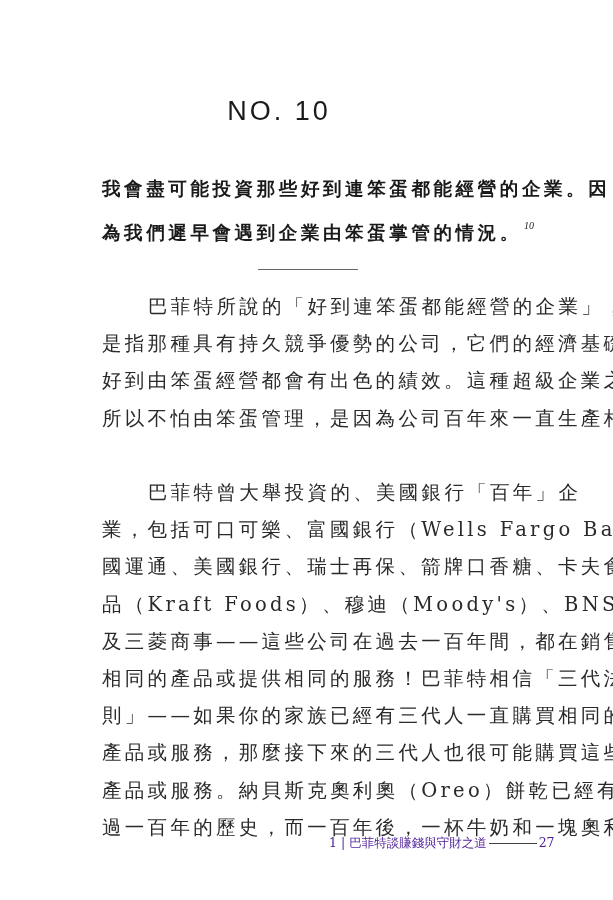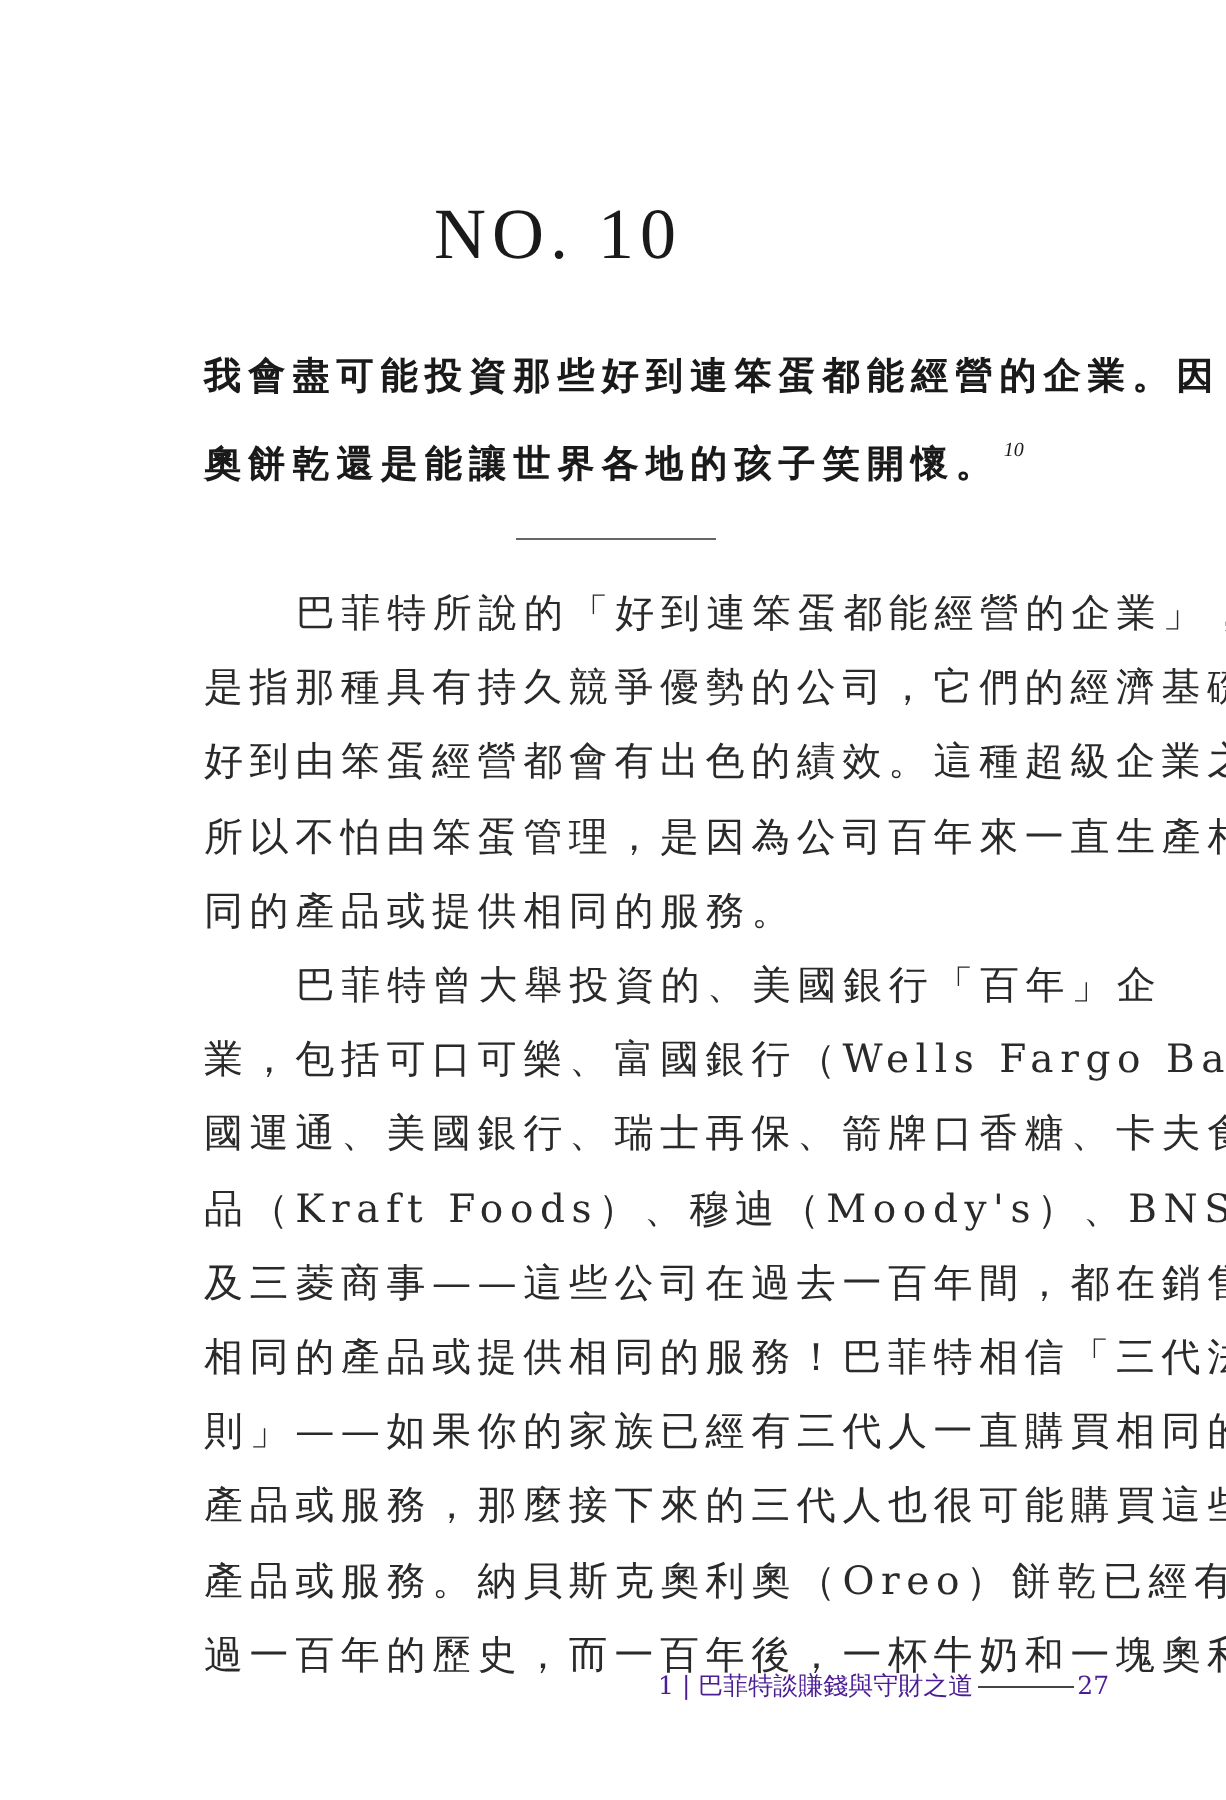--- a/index.html
+++ b/index.html
@@ -1,20 +1,20 @@
 <!DOCTYPE html>
 <html><head>
 <meta charset="utf-8">
 <style>
   html, body { margin: 0; padding: 0; background: #ffffff; }
   body { width: 613px; height: 900px; position: relative; overflow: hidden; color: #222; }
   .title {
     position: absolute; top: 96px; left: 0; width: 558px; text-align: center;
-    font-family: Liberation Serif, serif;
-    font-size: 36px; letter-spacing: 3px; color: #1a1a1a;
+    font-family: Liberation Sans, sans-serif;
+    font-size: 27px; letter-spacing: 3px; color: #1a1a1a;
   }
   .quote {
     position: absolute; top: 170px; left: 102px; width: 430px;
     font-family: "DejaVu Sans", "Liberation Sans", sans-serif;
     font-weight: bold; font-size: 18.5px; letter-spacing: 3.6px; line-height: 37px; color: #1a1a1a;
   }
   .quote .line { display: block; white-space: nowrap; }
   .quote sup { font-family: "Liberation Serif", serif; font-weight: normal; font-size: 10px; letter-spacing: 0; vertical-align: 10px; margin-left: 2px; font-style: italic; }
   .divider { position: absolute; top: 269px; left: 258px; width: 100px; height: 0; border-top: 1px solid #666; }
   .para {
@@ -33,31 +33,30 @@
   }
   .footer .dash { display: inline-block; width: 48px; border-top: 1px solid #444; vertical-align: middle; margin: 0 2px; }
 </style>
 </head>
 <body>
 
 <div class="title">NO. 10</div>
 
 <div class="quote">
   <span class="line">我會盡可能投資那些好到連笨蛋都能經營的企業。因</span>
-  <span class="line"><span>奧餅乾還是能讓世界各地的孩子笑開懷。</span><sup>10</sup></span>
+  <span class="line"><span>為我們遲早會遇到企業由笨蛋掌管的情況。</span><sup>10</sup></span>
 </div>
 
 <div class="divider"></div>
 
 <div class="para p1">
   <span class="line indent">巴菲特所說的「好到連笨蛋都能經營的企業」，</span>
   <span class="line">是指那種具有持久競爭優勢的公司，它們的經濟基礎</span>
   <span class="line">好到由笨蛋經營都會有出色的績效。這種超級企業之</span>
   <span class="line">所以不怕由笨蛋管理，是因為公司百年來一直生產相</span>
-  <span class="line">同的產品或提供相同的服務。</span>
 </div>
 
 <div class="para p2">
   <span class="line indent">巴菲特曾大舉投資的、美國銀行「百年」企</span>
   <span class="line">業，包括可口可樂、富國銀行（Wells Fargo Bank）、美</span>
   <span class="line">國運通、美國銀行、瑞士再保、箭牌口香糖、卡夫食</span>
   <span class="line">品（Kraft Foods）、穆迪（Moody's）、BNSF 鐵路，以</span>
   <span class="line">及三菱商事——這些公司在過去一百年間，都在銷售</span>
   <span class="line">相同的產品或提供相同的服務！巴菲特相信「三代法</span>
   <span class="line">則」——如果你的家族已經有三代人一直購買相同的</span>

